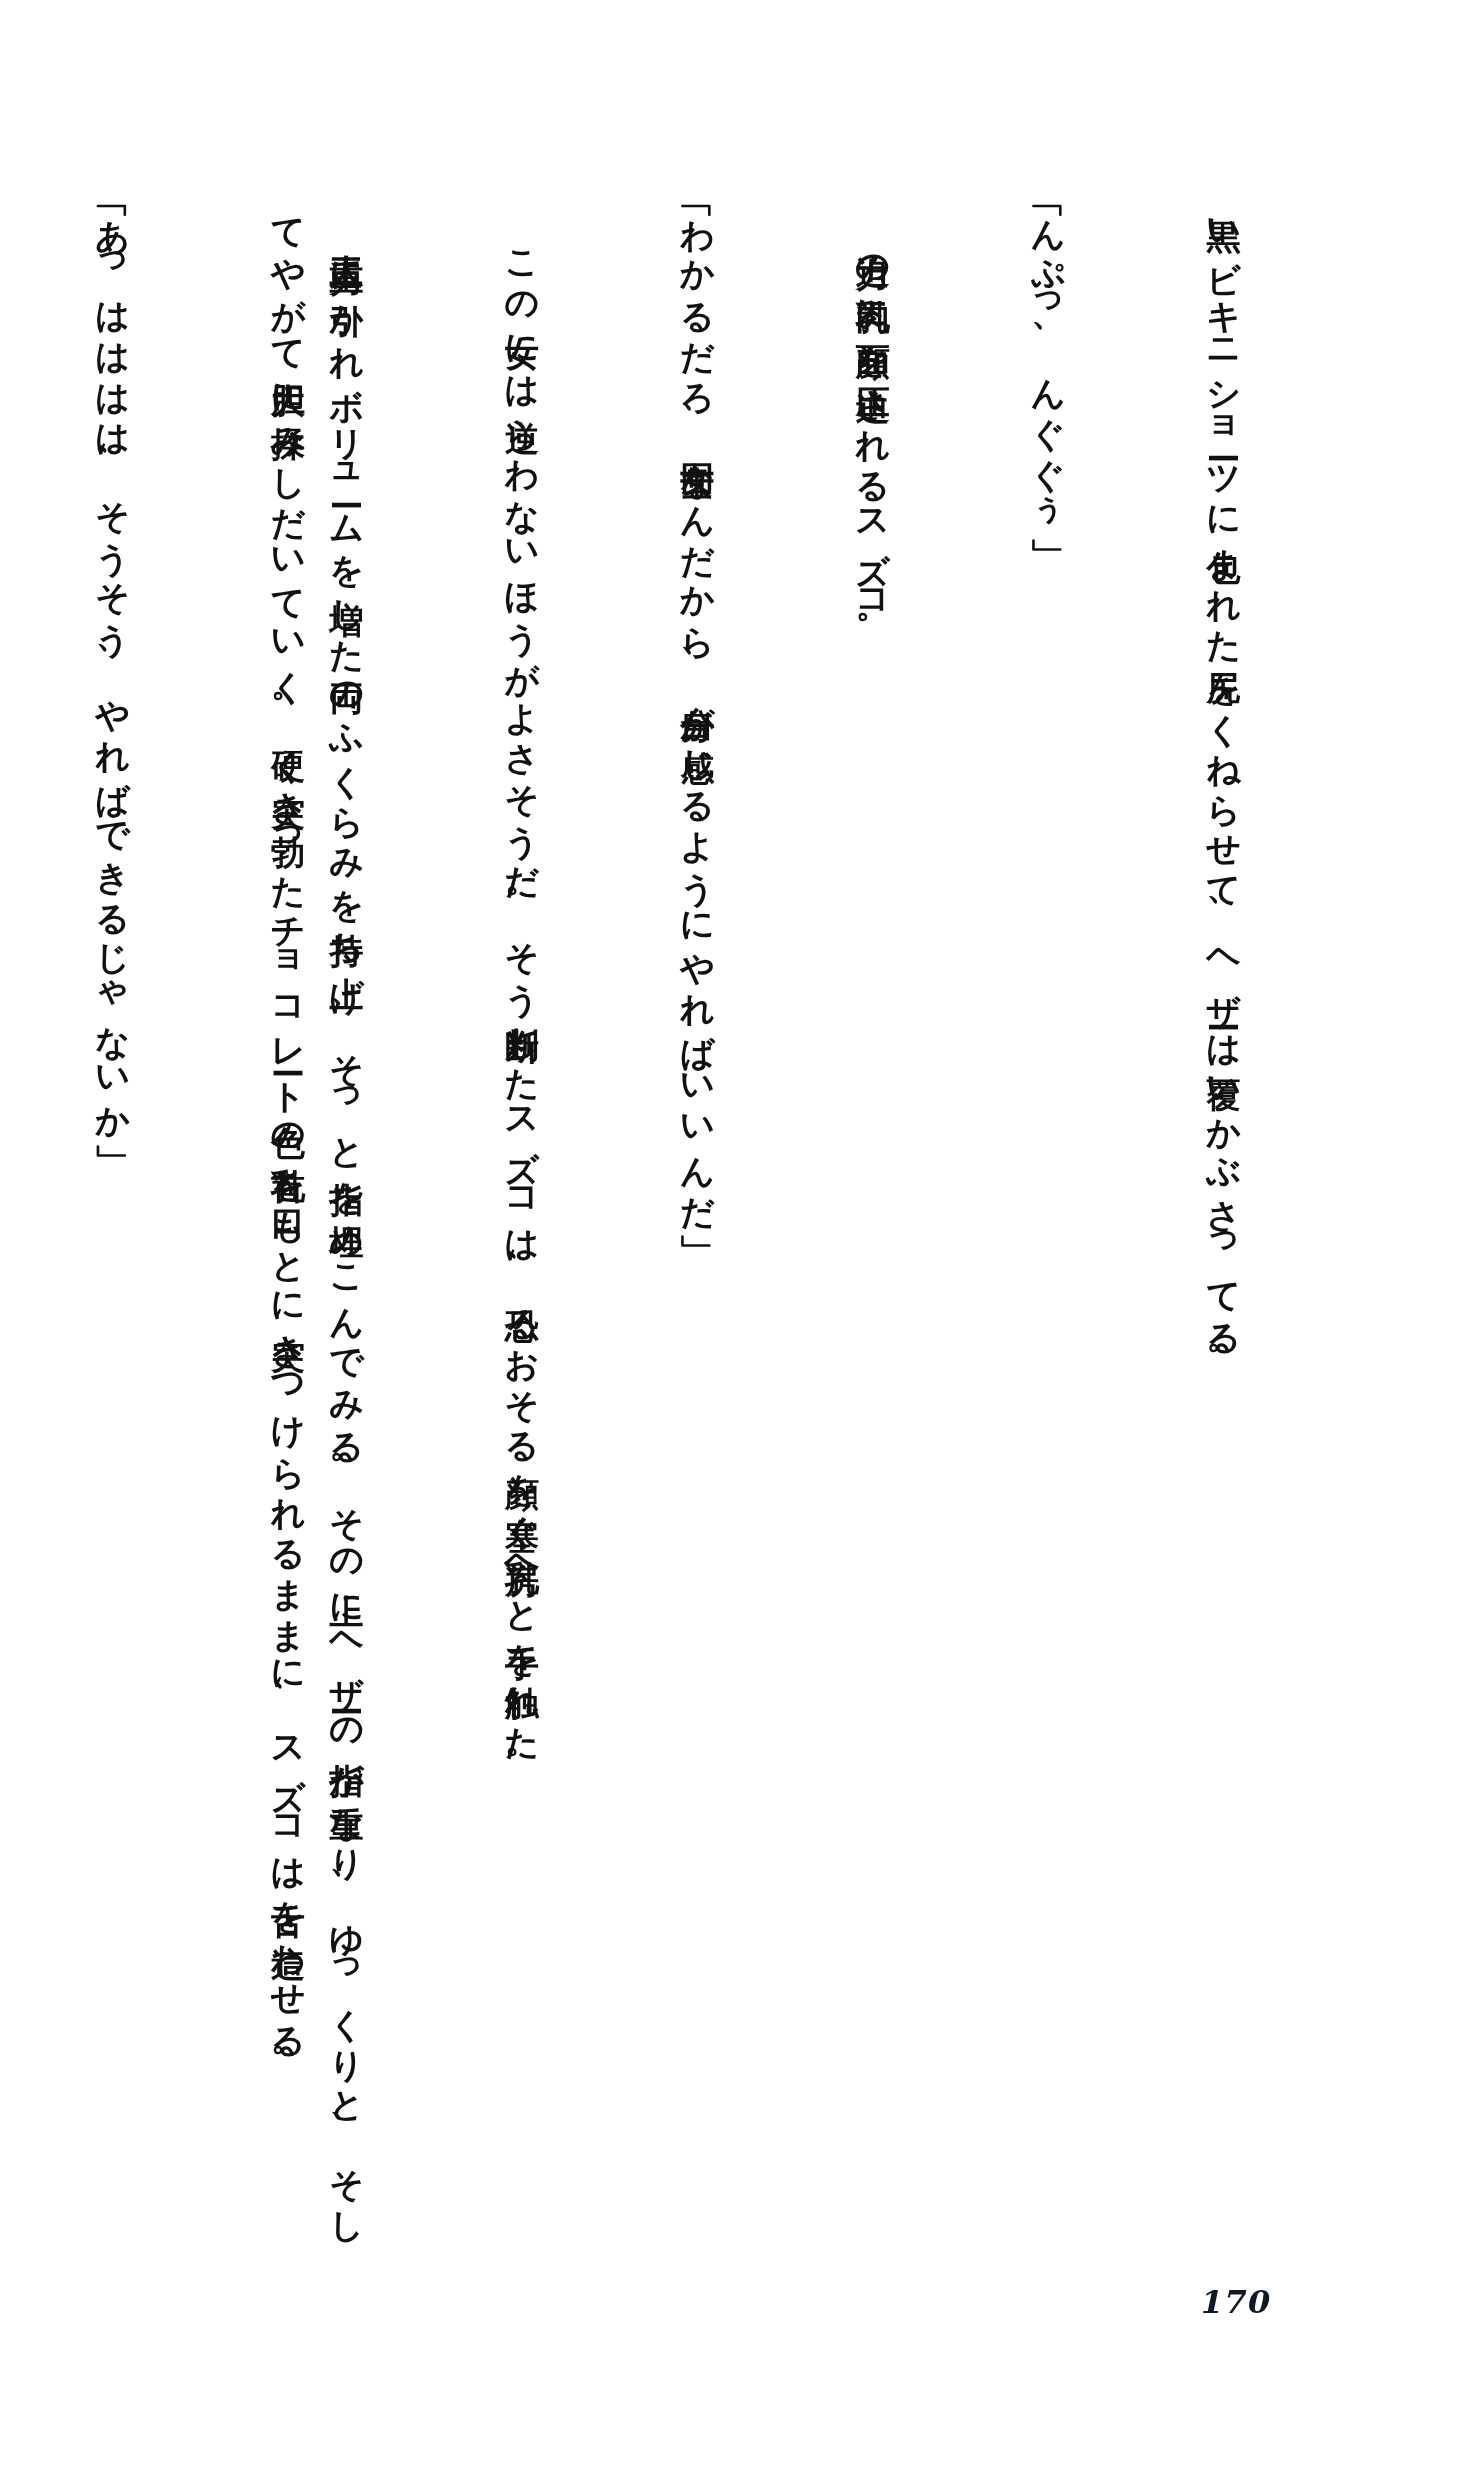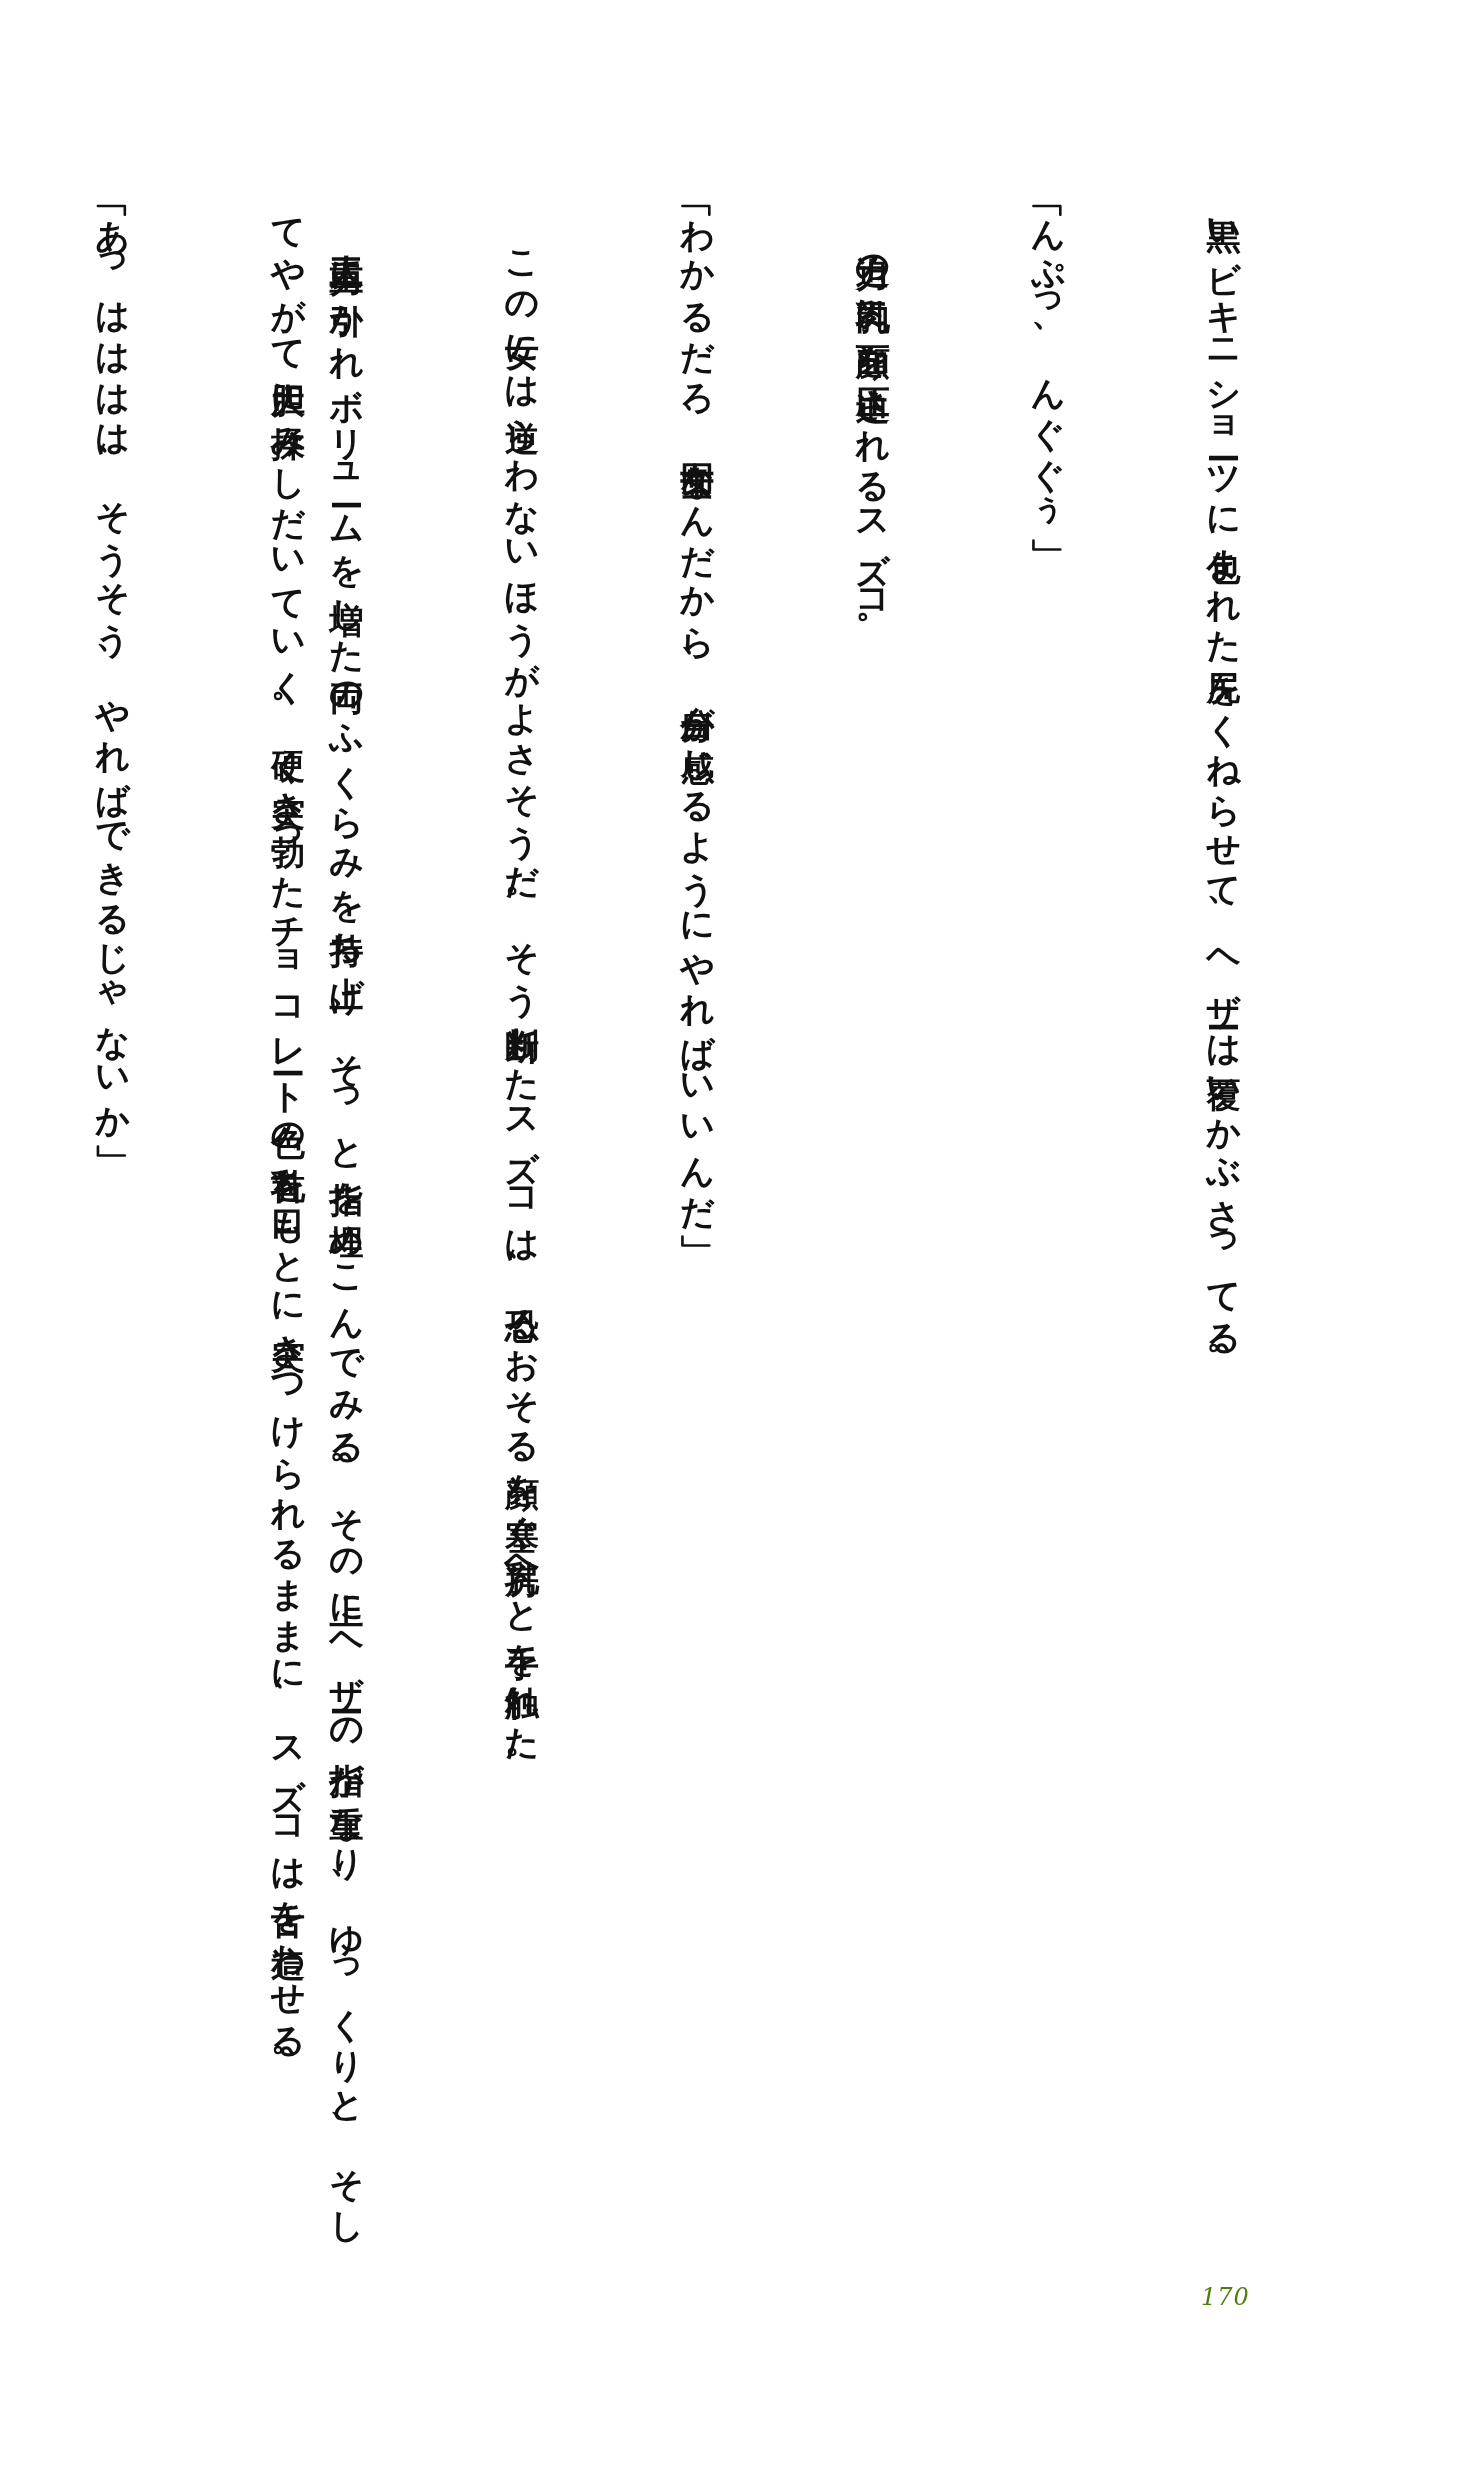--- a/index.html
+++ b/index.html
@@ -53,23 +53,24 @@
   .indent {
     text-indent: 1em;
   }
 
   #page-number {
     position: absolute;
     left: 1201px;
     top: 2283px;
     font-family: "DejaVu Serif", "Liberation Serif", serif;
     font-style: italic;
-    font-size: 24px;
-    color: #4d7c0f;
+    font-size: 32px;
+    color: #0f172a;
     letter-spacing: 0.04em;
+    font-weight: bold;
   }
 </style>
 </head>
 <body>
 
 <div id="page">
 
   <div id="text-block">
     <p>黒いビキニショーツに包まれた尻をくねらせて、ヘザーは覆いかぶさってる。</p>
     <p>「んぷっ、んぐぐぅ」</p>

